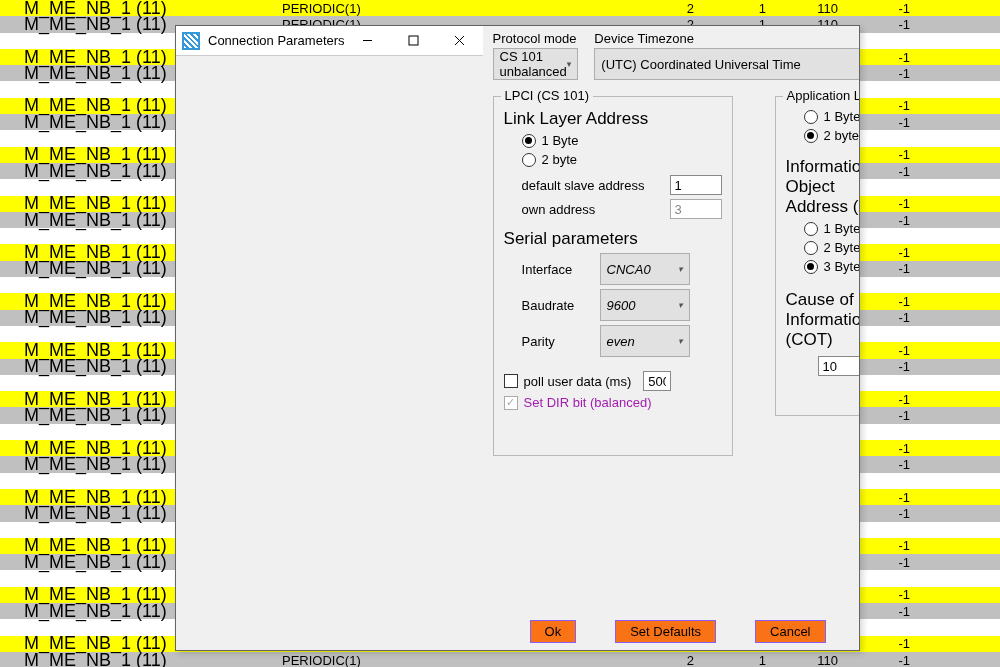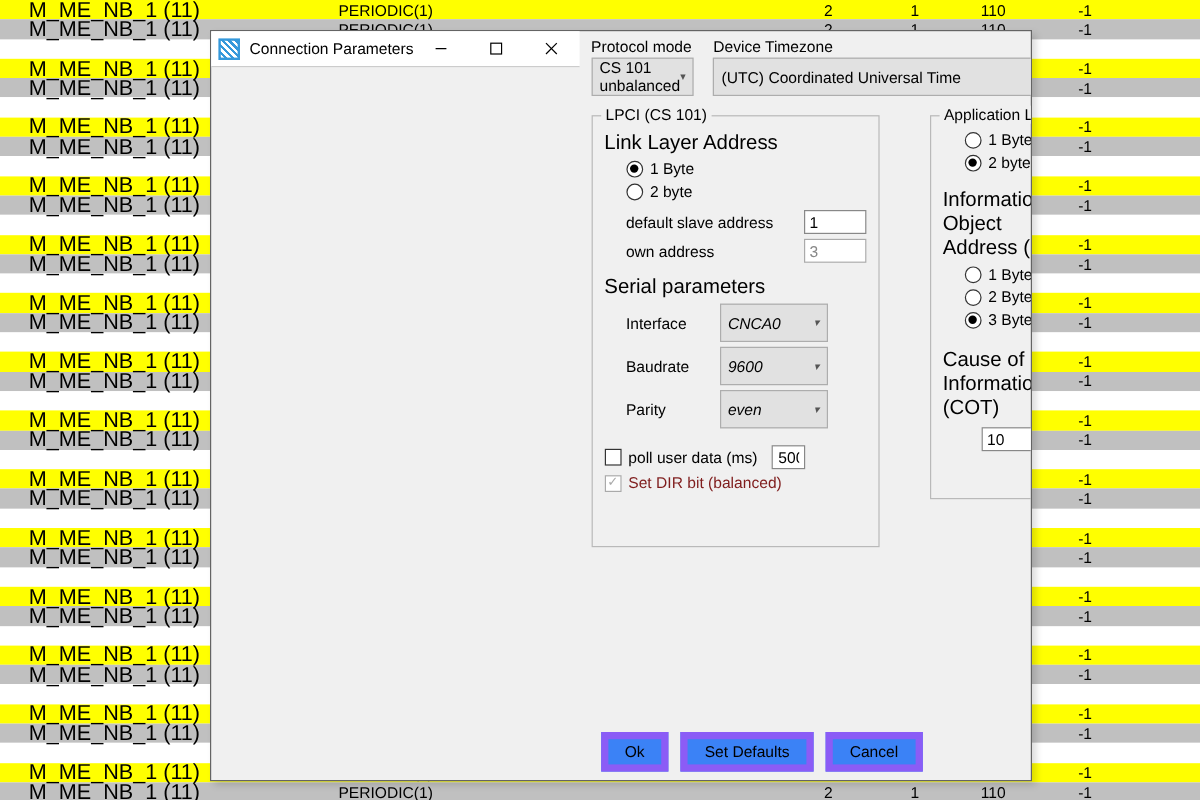--- a/index.html
+++ b/index.html
@@ -102,28 +102,28 @@
   .group-title { font-size: 17px; margin: 4px 0; }
   .indent { padding-left: 18px; }
   .input-line { display:flex; align-items:center; gap:8px; margin:4px 0; }
   .text-input {
     border: 1px solid #888; background:#fff; height:20px;
     padding: 0 4px; font-size:13px; width:52px;
   }
   .text-input.ro { color:#888; border-color:#aaa; }
   .label-sm { width: 140px; font-size:13px; }
   .label-fixed-70 { width: 70px; font-size:13px; }
-  .disabled-text { color:#7f1d1d; }
+  .disabled-text { color:#a21caf; }
   .footer {
     display:flex; gap:10px; padding: 7px 8px;
     margin-top: auto;
   }
   .btn {
-    border: 6px solid #8b5cf6; background:#3b82f6;
-    padding: 3px 14px; font-size:13px;
+    border: 1px solid #8b5cf6; background:#f97316;
+    padding: 3px 14px; font-size:13px;margin-left:29px;
   }
   .cot-row { display:flex; gap:12px; margin: 6px 0 0 32px;}
 </style>
 </head>
 <body>
 
 <div class="bg-table" id="bg-table">
     <div class="bg-row yellow">
       <div class="bg-cell-left">M_ME_NB_1 (11)</div>
       <div class="bg-cell-mid">PERIODIC(1)</div>

